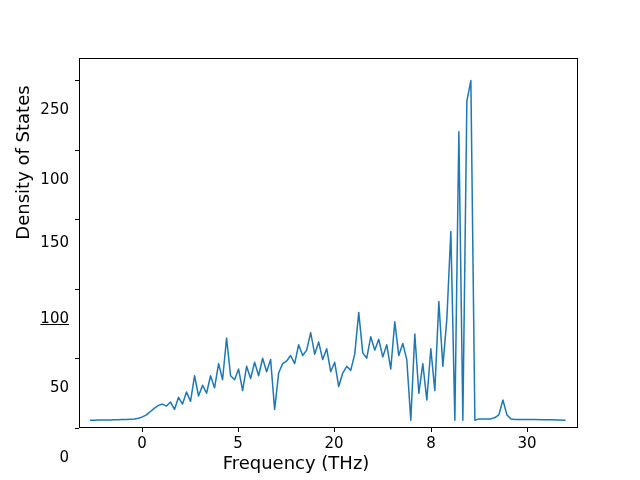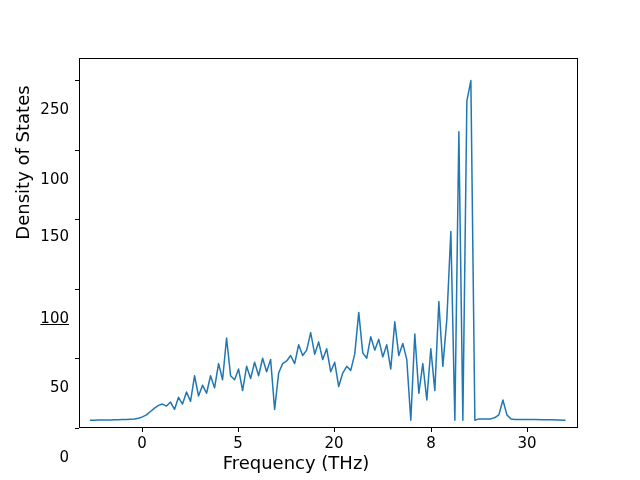--- a/index.html
+++ b/index.html
@@ -81,20 +81,20 @@
   <div class="ytick" style="top:428px;"></div>
   <div class="ytick" style="top:358px;"></div>
   <div class="ytick" style="top:289px;"></div>
   <div class="ytick" style="top:219px;"></div>
   <div class="ytick" style="top:150px;"></div>
   <div class="ytick" style="top:80px;"></div>
 
   <div class="yticklabel" style="top:420px;">0</div>
   <div class="yticklabel" style="top:350px;">50</div>
   <div class="yticklabel" style="top:281px;text-decoration:underline;">100</div>
-  <div class="yticklabel" style="top:199px;">150</div>
+  <div class="yticklabel" style="top:205px;">150</div>
   <div class="yticklabel" style="top:142px;">100</div>
   <div class="yticklabel" style="top:72px;">250</div>
 
   <div id="xlabel">Frequency (THz)</div>
   <div id="ylabel">Density of States</div>
 
 </div>
 
 </body></html>

